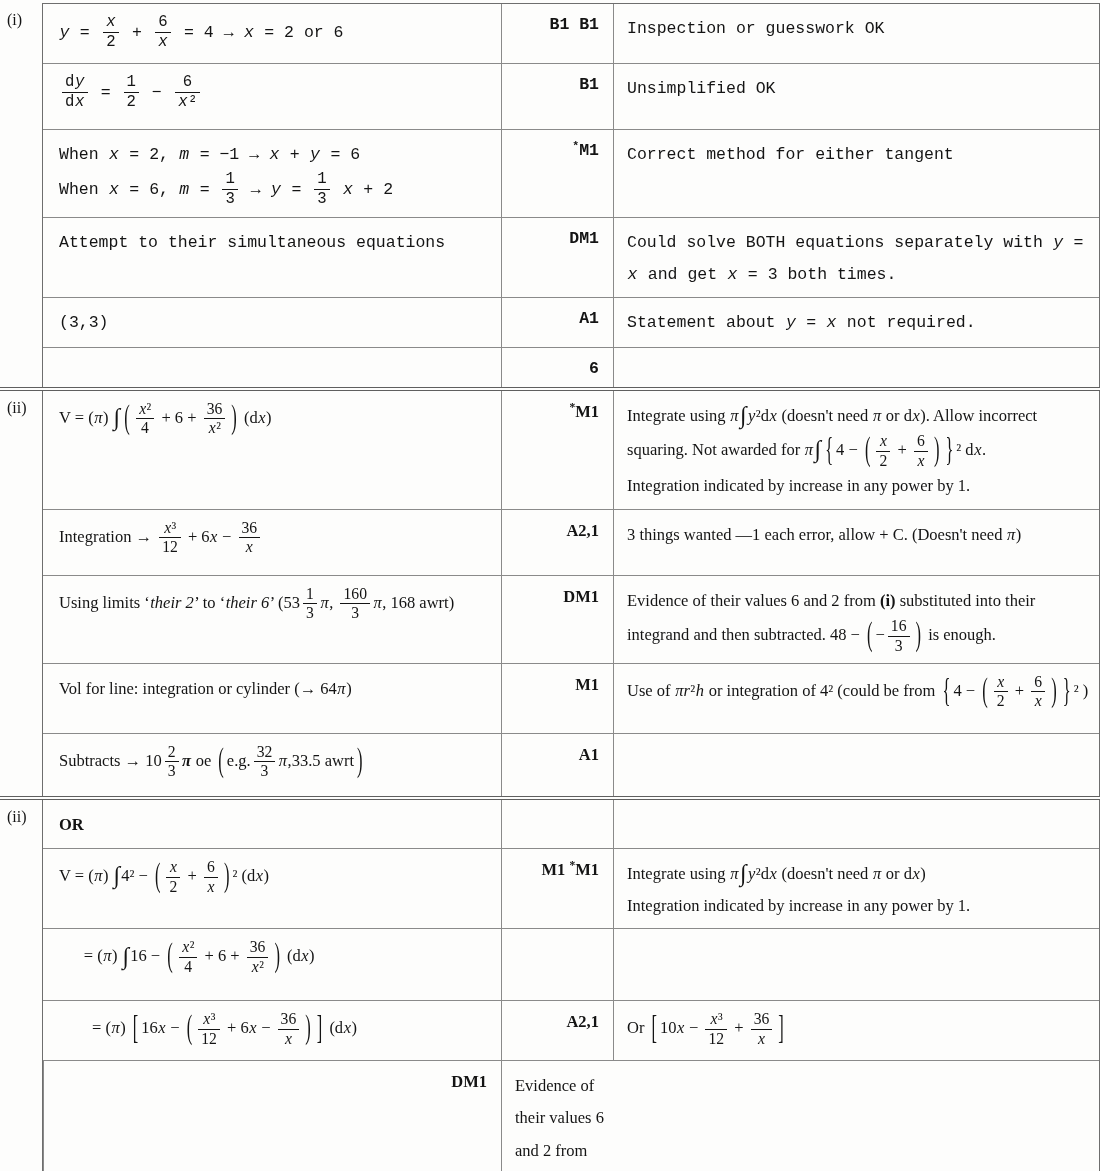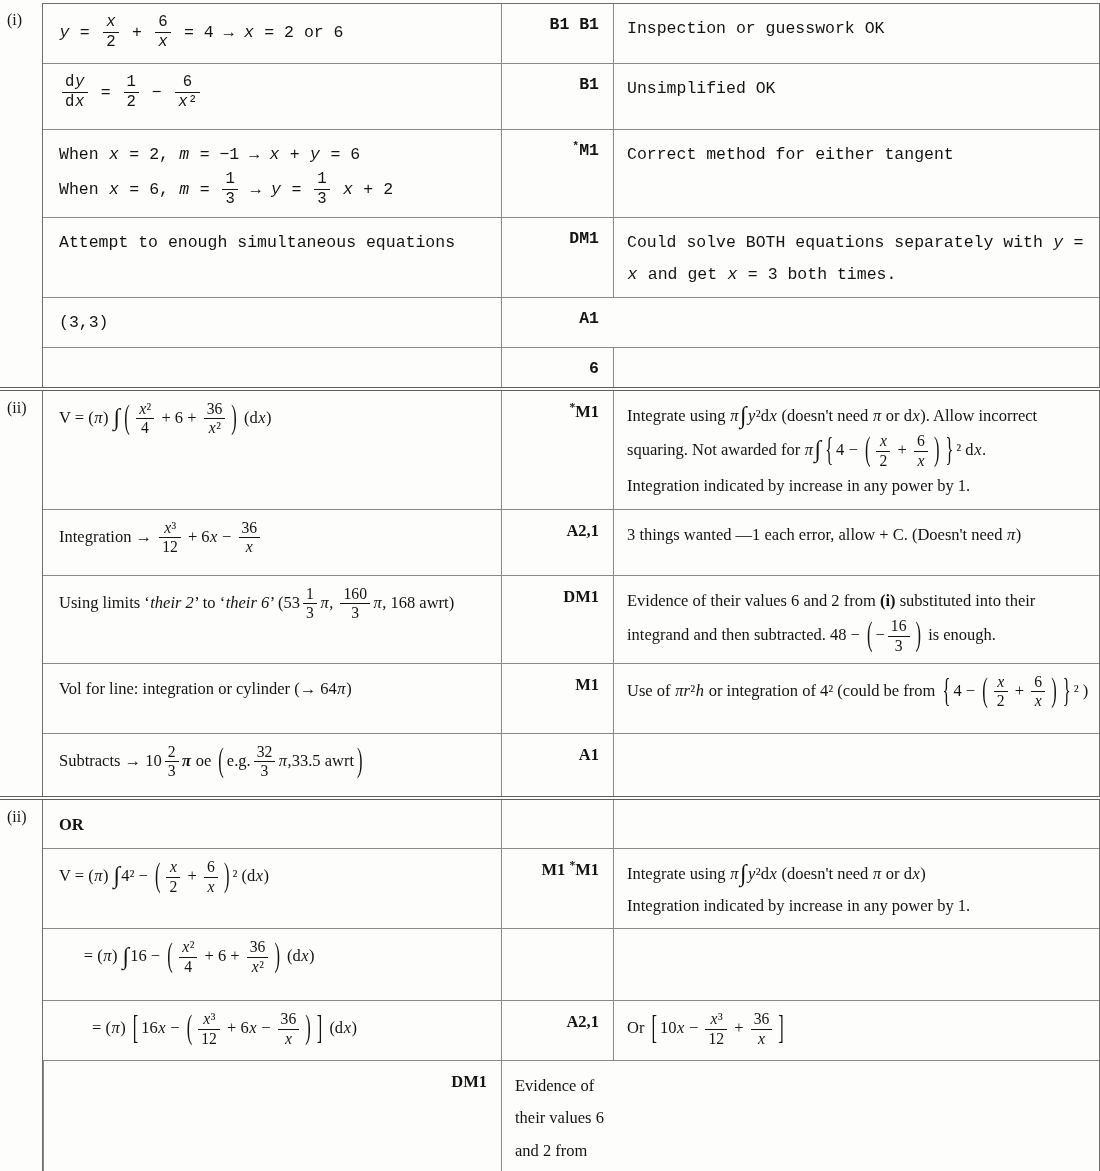--- a/index.html
+++ b/index.html
@@ -108,27 +108,28 @@
                 <span class="fn">1</span>
                 <span class="fd">3</span>
               </span> → <i>y</i> = <span class="fr">
                 <span class="fn">1</span>
                 <span class="fd">3</span>
               </span> <i>x</i> + 2</div>
     <div class="cell marks"><sup class="st">*</sup>M1</div>
     <div class="cell comment">Correct method for either tangent</div>
   </div>
           <div class="row">
-    <div class="cell work">Attempt to enough simultaneous equations</div>
+    <div class="cell work">Attempt to their simultaneous equations</div>
     <div class="cell marks">DM1</div>
     <div class="cell comment">Could solve BOTH equations separately with <i>y</i> = <i>x</i> and get <i>x</i> = 3 both times.</div>
   </div>
           <div class="row">
     <div class="cell work">(3,3)</div>
     <div class="cell marks">A1</div>
+    <div class="cell comment">Statement about <i>y</i> = <i>x</i> not required.</div>
   </div>
           <div class="row">
     <div class="cell work"></div>
     <div class="cell marks">6</div>
     <div class="cell comment"></div>
   </div>
         </div>
   </div>
       <div class="divider"></div>
       <div class="section s1">

